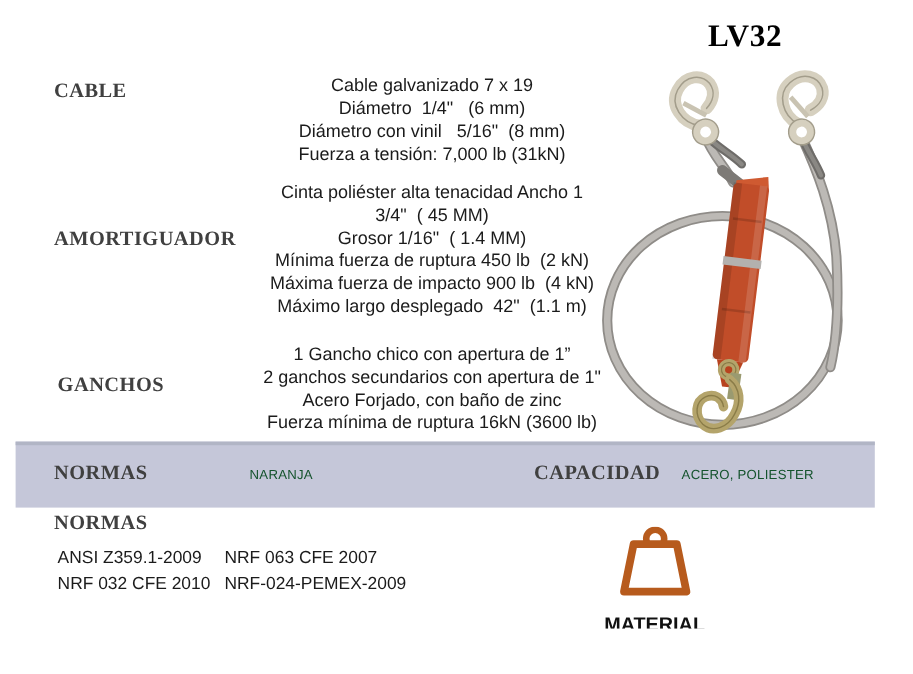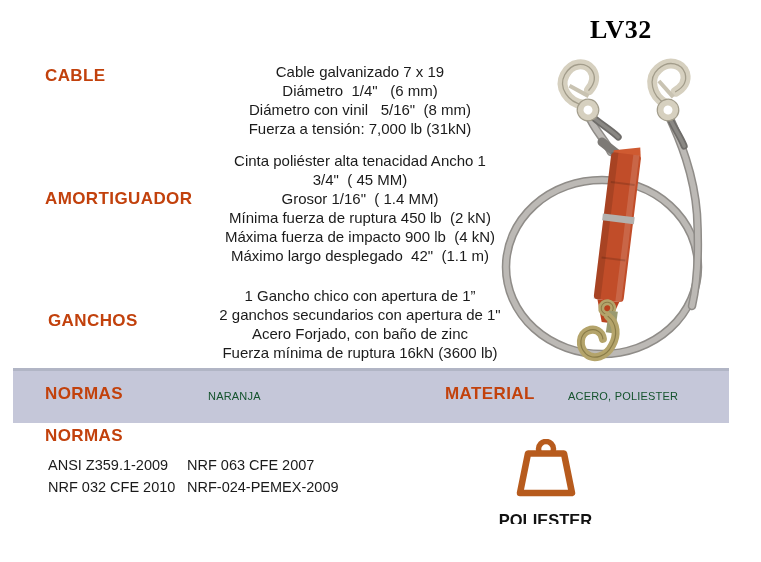--- a/index.html
+++ b/index.html
@@ -12,23 +12,23 @@
     overflow:hidden;
   }
   .abs{position:absolute;}
   .doc-title{
     left:590px;top:15px;
     font-family:"Liberation Serif",serif;
     font-weight:bold;font-size:26px;line-height:30px;
     color:#000;letter-spacing:0.5px;
   }
   .sec-label{
-    font-family:Liberation Sans, sans-serif;
+    font-family:Liberation Serif, serif;
     font-weight:bold;font-size:17px;line-height:20px;
-    color:#c2410c;letter-spacing:0.4px;
+    color:#404040;letter-spacing:0.4px;
   }
   .spec-block{left:205px;width:310px;font-size:15px;line-height:19px;}
   .spec-line{white-space:pre;text-align:center;}
   .attr-bar{
     left:13px;top:368px;width:716px;height:55px;
     border-top:3px solid #b1b5c5;
     box-sizing:border-box;
   }
   .attr-value{
     font-size:11px;letter-spacing:0.2px;color:#14532d;
@@ -131,37 +131,37 @@
   <div class="abs spec-block" style="top:286px;">
     <div class="spec-line">1 Gancho chico con apertura de 1”</div>
     <div class="spec-line">2 ganchos secundarios con apertura de 1"</div>
     <div class="spec-line">Acero Forjado, con baño de zinc</div>
     <div class="spec-line">Fuerza mínima de ruptura 16kN (3600 lb)</div>
   </div>
 
   <div class="abs attr-bar" style="background: rgb(197, 199, 217);"></div>
   <div class="abs sec-label" style="left:45px;top:384px;">NORMAS</div>
   <div class="abs attr-value" style="left:208px;top:390px;">NARANJA</div>
-  <div class="abs sec-label" style="left:445px;top:384px;">MATERIAL</div>
+  <div class="abs sec-label" style="left:445px;top:384px;">CAPACIDAD</div>
   <div class="abs attr-value" style="left:568px;top:390px;">ACERO, POLIESTER</div>
 
   <div class="abs sec-label" style="left:45px;top:426px;">NORMAS</div>
   <div class="abs normas-list">
     <div class="normas-row">
       <span class="c1">ANSI Z359.1-2009</span>
       <span class="c2">NRF 063 CFE 2007</span>
     </div>
     <div class="normas-row">
       <span class="c1">NRF 032 CFE 2010</span>
       <span class="c2">NRF-024-PEMEX-2009</span>
     </div>
   </div>
 
   <div class="abs capacity">
     <svg width="76" height="60" viewBox="0 0 76 60">
       <circle cx="38" cy="10" r="7.5" fill="none" stroke="#b75b1d" stroke-width="5.5"></circle>
       <path d="M12,54 L20,14.5 L56,14.5 L64,54 Z" fill="#ffffff" stroke="#b75b1d" stroke-width="6.5" stroke-linejoin="round"></path>
     </svg>
-    <div class="capacity-label">POLIESTER</div>
+    <div class="capacity-label">MATERIAL</div>
     <div class="capacity-value">140 Kg (310 lb)</div>
   </div>
 
 </div>
 
 </body></html>

